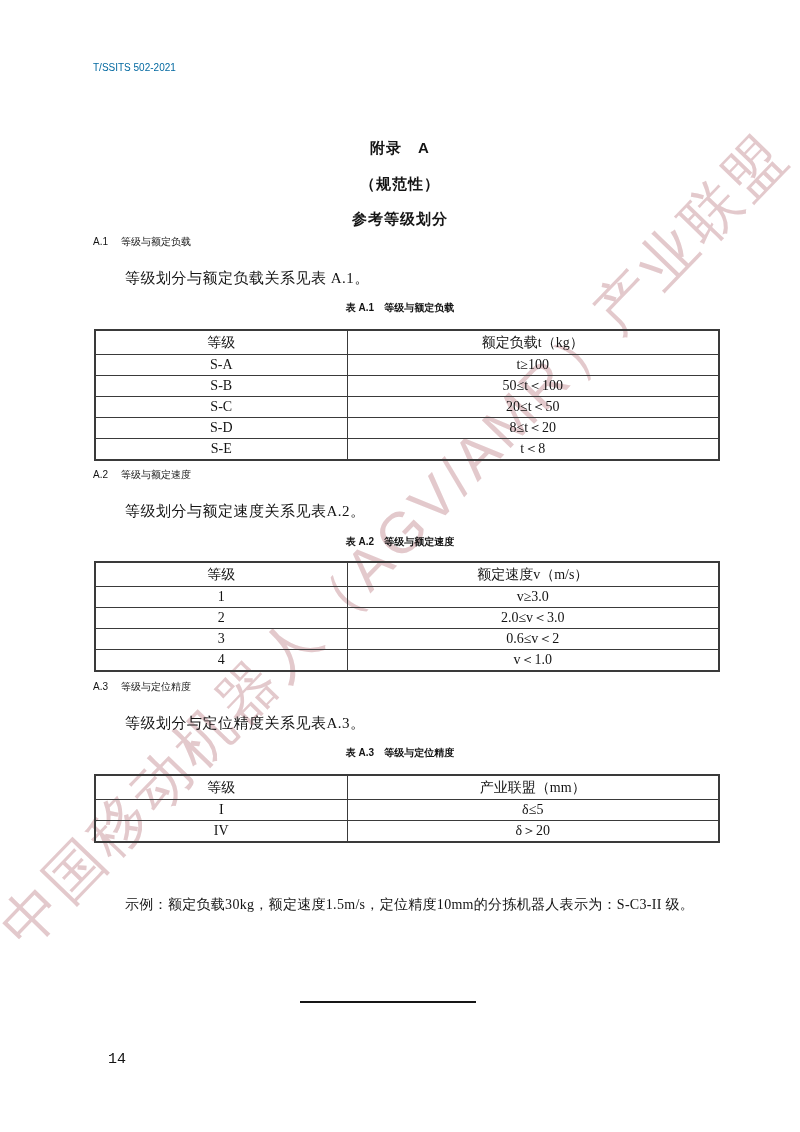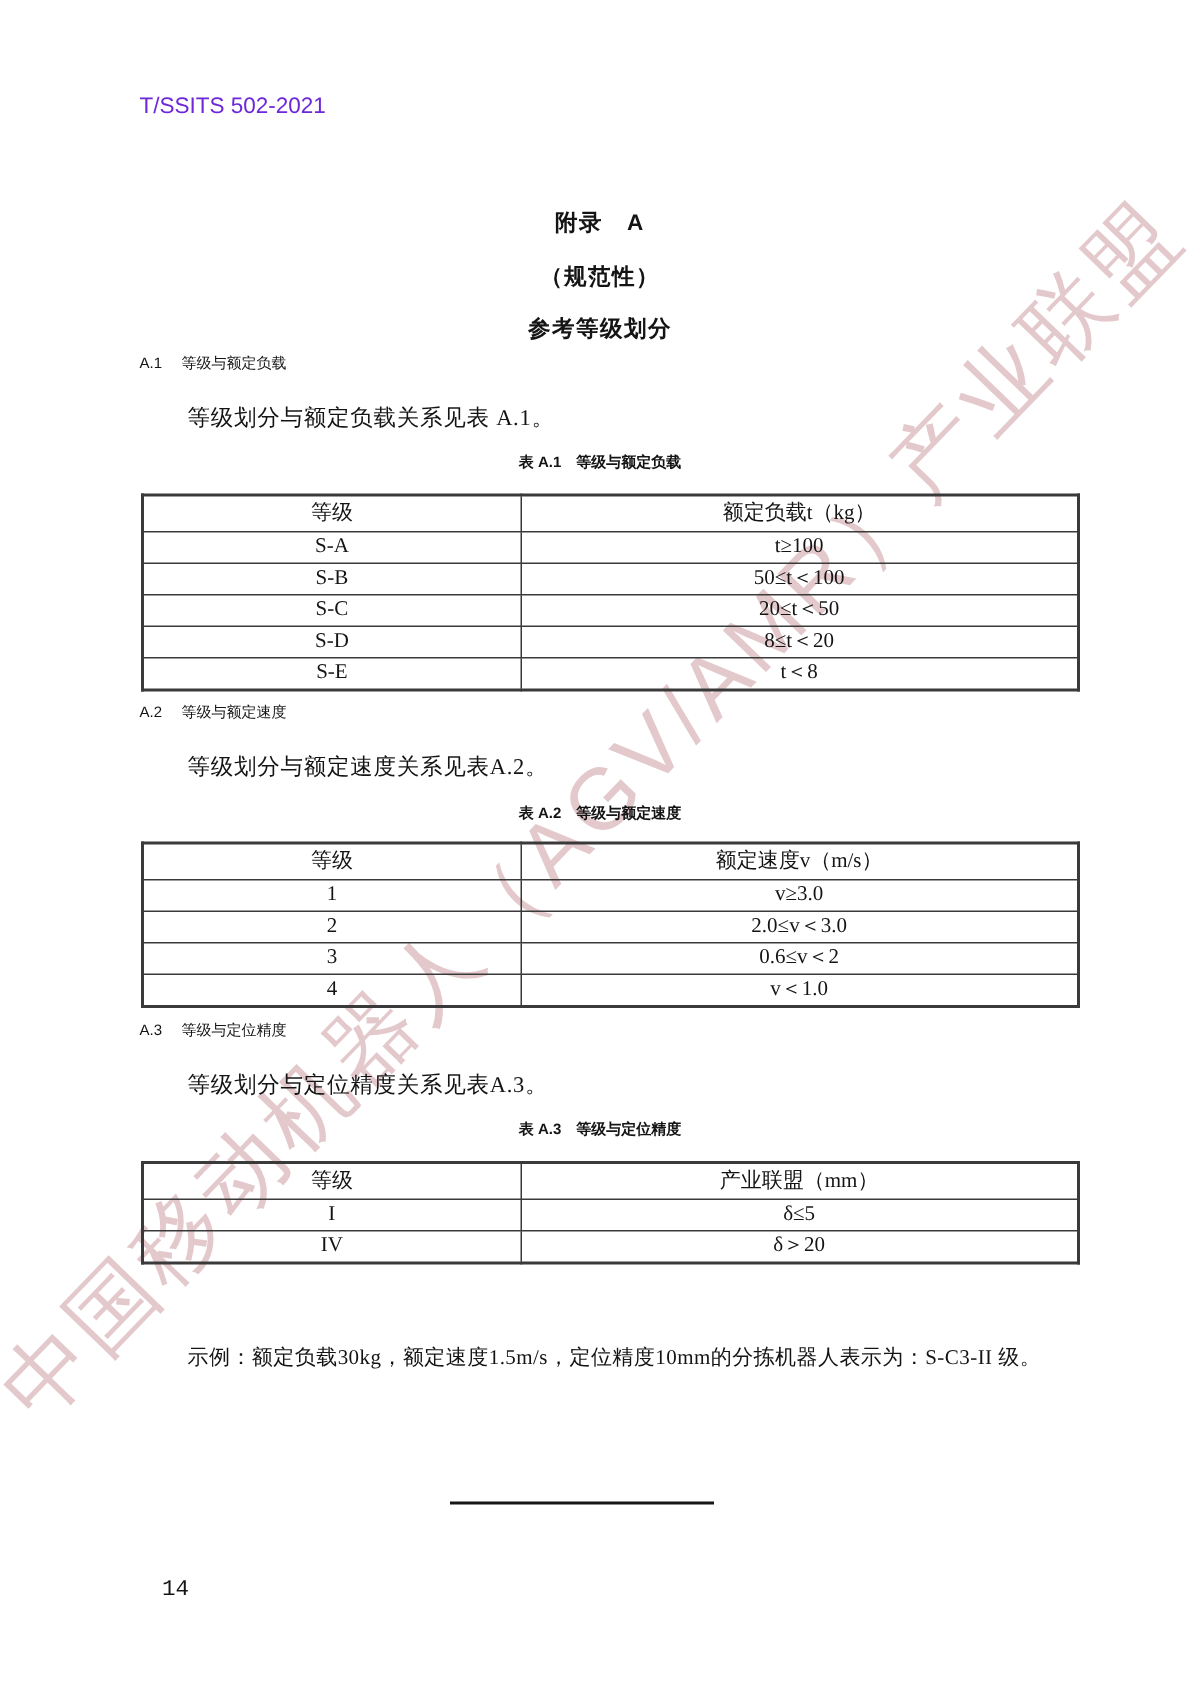--- a/index.html
+++ b/index.html
@@ -22,22 +22,22 @@
     font-size: 58px;
     letter-spacing: 4px;
     white-space: nowrap;
     z-index: 0;
     pointer-events: none;
   }
   .layer { position: absolute; z-index: 1; }
   .doc-header {
     left: 93px; top: 62px;
     font-family: "Liberation Sans", sans-serif;
-    font-size: 15px;
-    color: #6d28d9;
+    font-size: 10px;
+    color: #0369a1;
   }
   .center-title {
     left: 0; width: 100%;
     text-align: center;
     font-family: "Liberation Sans", sans-serif;
     font-weight: bold;
     font-size: 15px;
     letter-spacing: 1px;
   }
   .t-appendix { top: 139px; }

